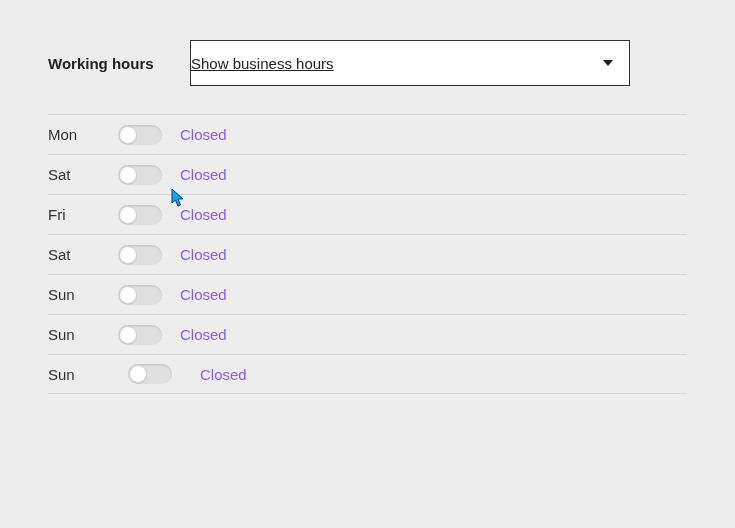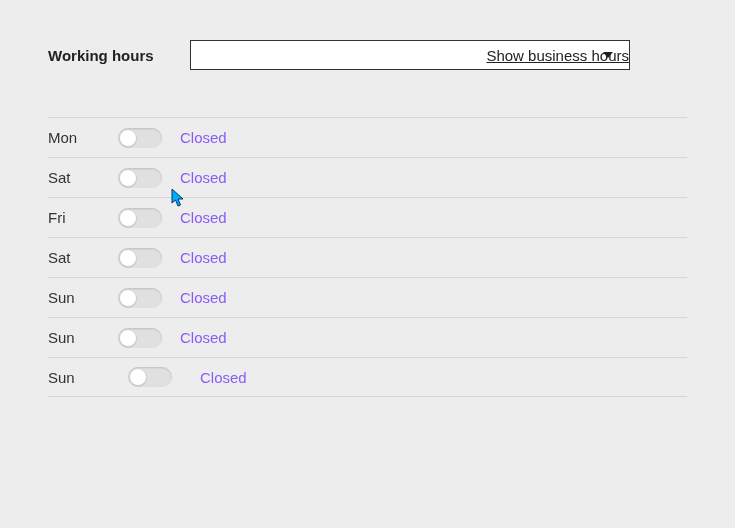--- a/index.html
+++ b/index.html
@@ -24,42 +24,42 @@
     .section-title {
       font-weight: 700;
       font-size: 15px;
       color: #222;
       width: 142px;
     }
     .dropdown {
       flex: 1;
       background: #fff;
       border: 1px solid #333;
-      height: 30px;
+      height: 46px;
       display: flex;
       align-items: center;
-      justify-content: flex-end;
+      justify-content: flex-start;
       position: relative;
       cursor: pointer;
       max-width: 440px;
     }
     .dropdown-label {
       text-decoration: underline;
       font-size: 15px;
       color: #222;
     }
     .dropdown-caret {
       position: absolute;
       right: 16px;
     }
     .dropdown-caret svg {
       display: block;
     }
     .days-container {
-      margin-top: 47px;
+      margin-top: 28px;
       padding: 0 48px;
     }
     .day-row {
       display: flex;
       align-items: center;
       border-top: 1px solid #d6d6d6;
       height: 40px;
     }
     .day-row:last-child {
       border-bottom: 1px solid #d6d6d6;

